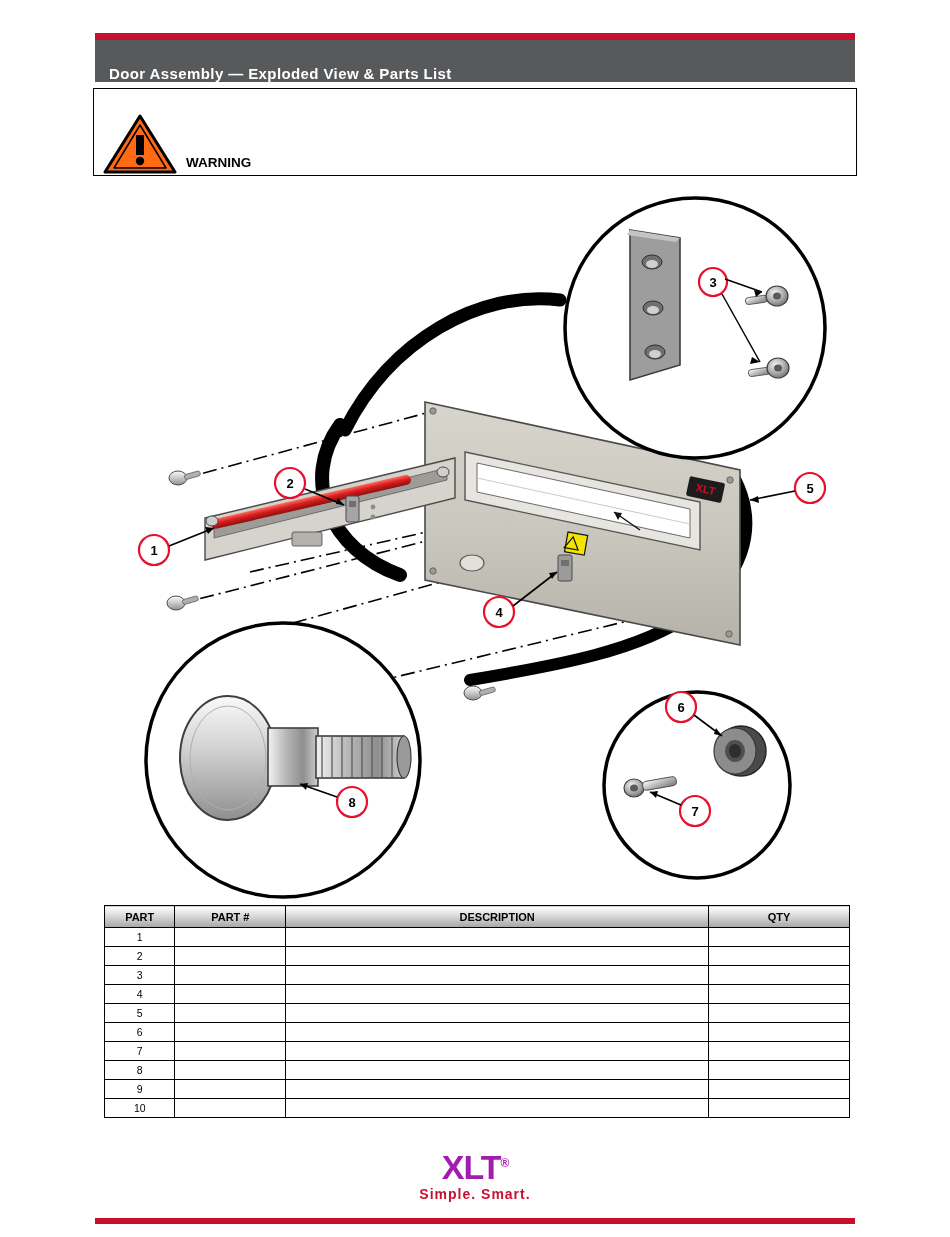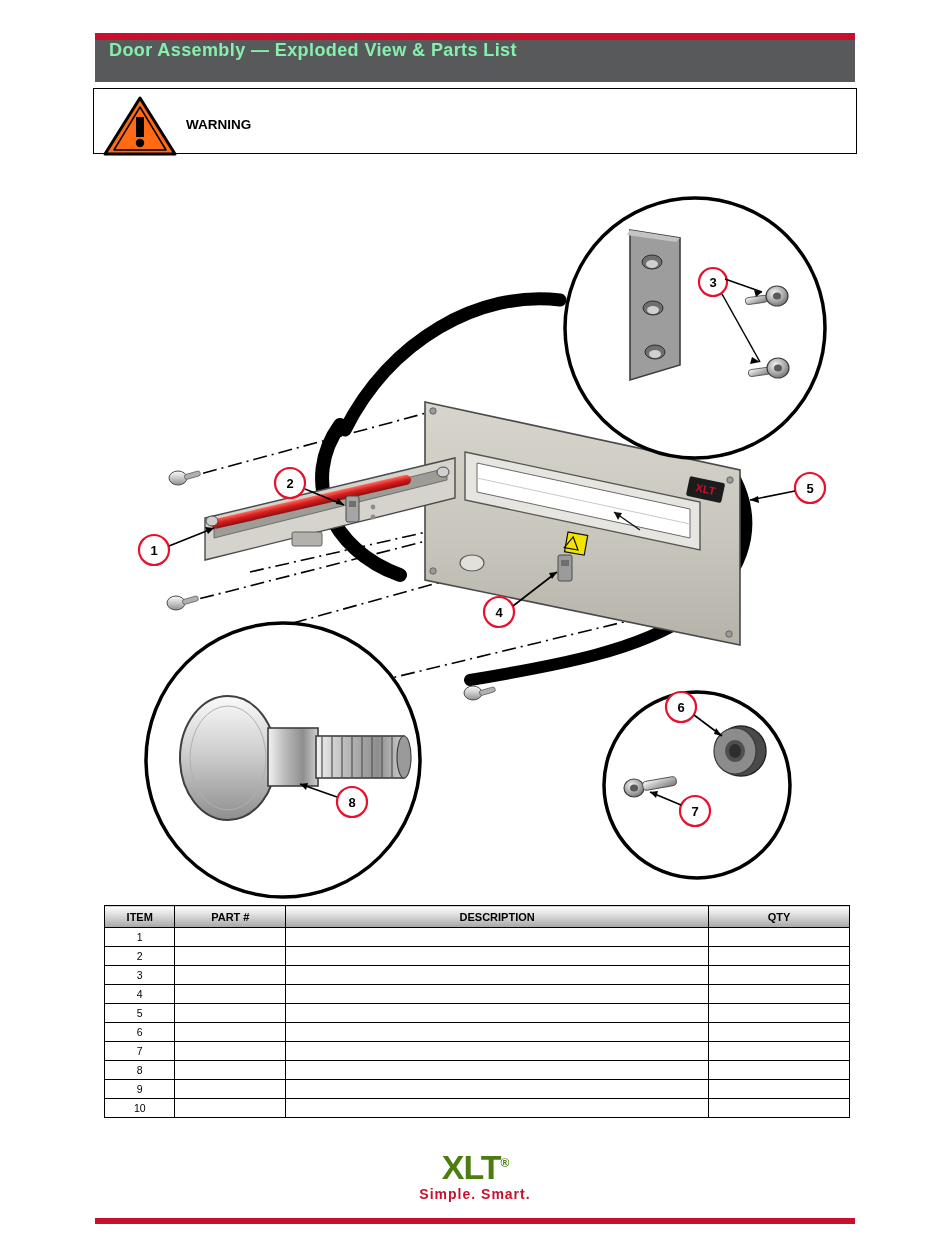--- a/index.html
+++ b/index.html
@@ -25,41 +25,41 @@
   .header-redbar {
     height: 7px;
     background: #c8102e;
     width: 100%;
   }
   .header-greybar {
     height: 42px;
     background: #58595b;
     width: 100%;
     display: flex;
-    align-items: flex-start;
+    align-items: flex-end;
     padding-left: 14px;
     box-sizing: border-box;
-    color: #86efac;
-    font-size: 18px;
+    color: #ffffff;
+    font-size: 15px;
     font-weight: bold;
     letter-spacing: 0.4px;
   }
 
   
   .warning-box {
     position: absolute;
     left: 93px;
     top: 88px;
     width: 764px;
-    height: 66px;
+    height: 88px;
     border: 1.5px solid #000000;
     box-sizing: border-box;
     background: #ffffff;
     display: flex;
-    align-items: center;
+    align-items: flex-end;
   }
   .warning-icon {
     width: 92px;
     min-width: 92px;
     display: flex;
     align-items: center;
     justify-content: center;
     padding-top: 10px;
   }
   .warning-triangle {
@@ -123,21 +123,21 @@
   .footer-logo {
     position: absolute;
     left: 0;
     top: 1150px;
     width: 950px;
     text-align: center;
   }
   .logo-xlt {
     font-size: 34px;
     font-weight: bold;
-    color: #4d7c0f;
+    color: #a21caf;
     letter-spacing: -1px;
     line-height: 1;
     font-family: "Liberation Sans", sans-serif;
   }
   .logo-xlt .reg { font-size: 12px; vertical-align: super; }
   .logo-tag {
     font-size: 14px;
     font-weight: bold;
     color: #c8102e;
     letter-spacing: 1px;
@@ -419,21 +419,21 @@
     <text x="810" y="313" text-anchor="middle" class="callout-num">5</text>
     <line x1="795" y1="311" x2="750" y2="320" stroke="#000" stroke-width="1.6"></line>
     <polygon points="750,320 758,316 759,323" fill="#000"></polygon>
   </g>
 </svg>
 </div>
 
 <table class="parts-table">
   <thead>
     <tr>
-      <th class="col-item">ITEM</th>
+      <th class="col-item">PART</th>
       <th class="col-part">PART #</th>
       <th class="col-desc">DESCRIPTION</th>
       <th class="col-qty">QTY</th>
     </tr>
   </thead>
   <tbody>
     <tr>
       <td class="col-item">1</td>
       <td class="col-part"></td>
       <td class="col-desc"></td>

